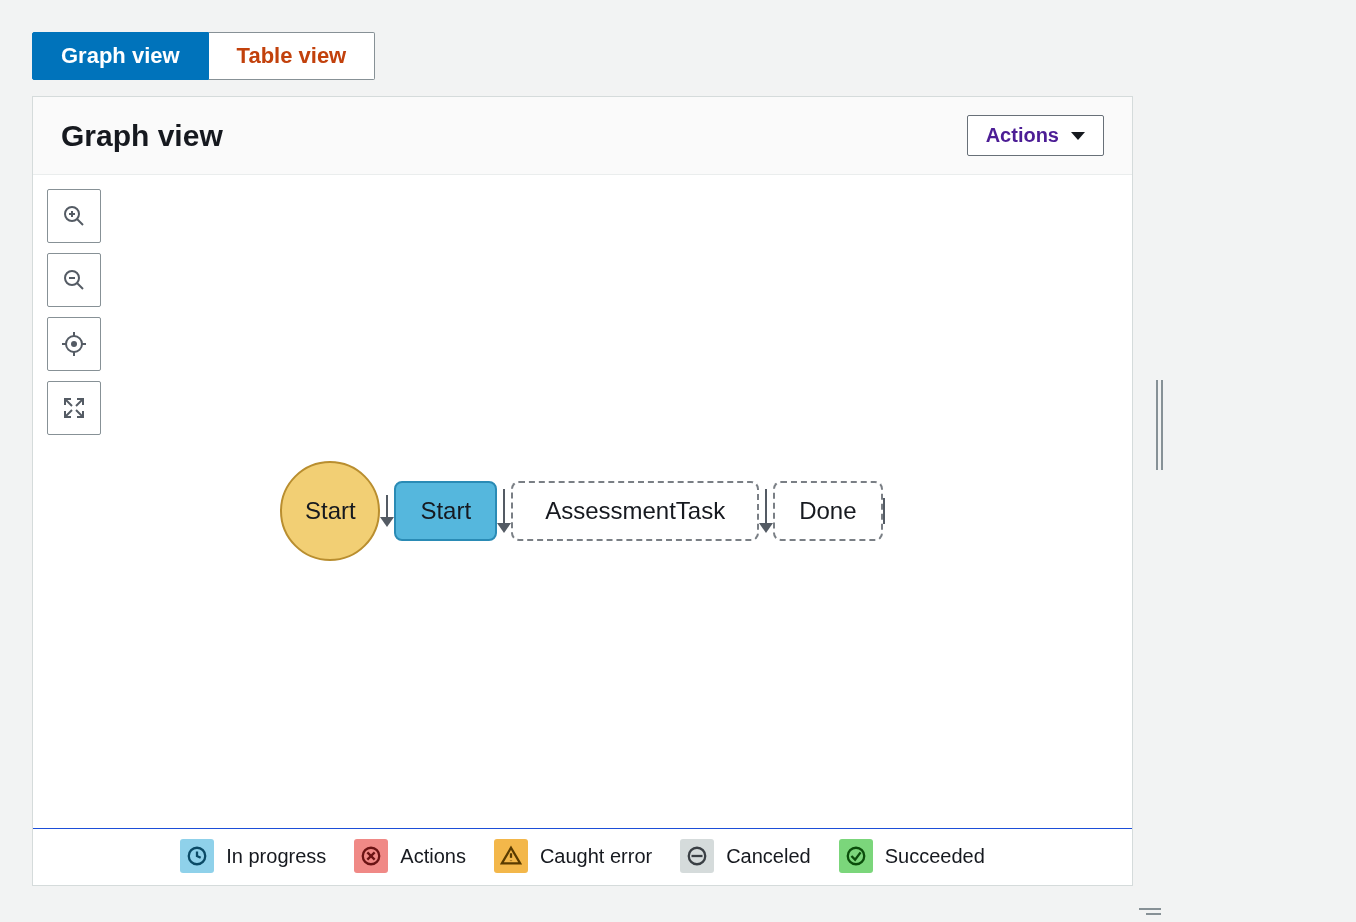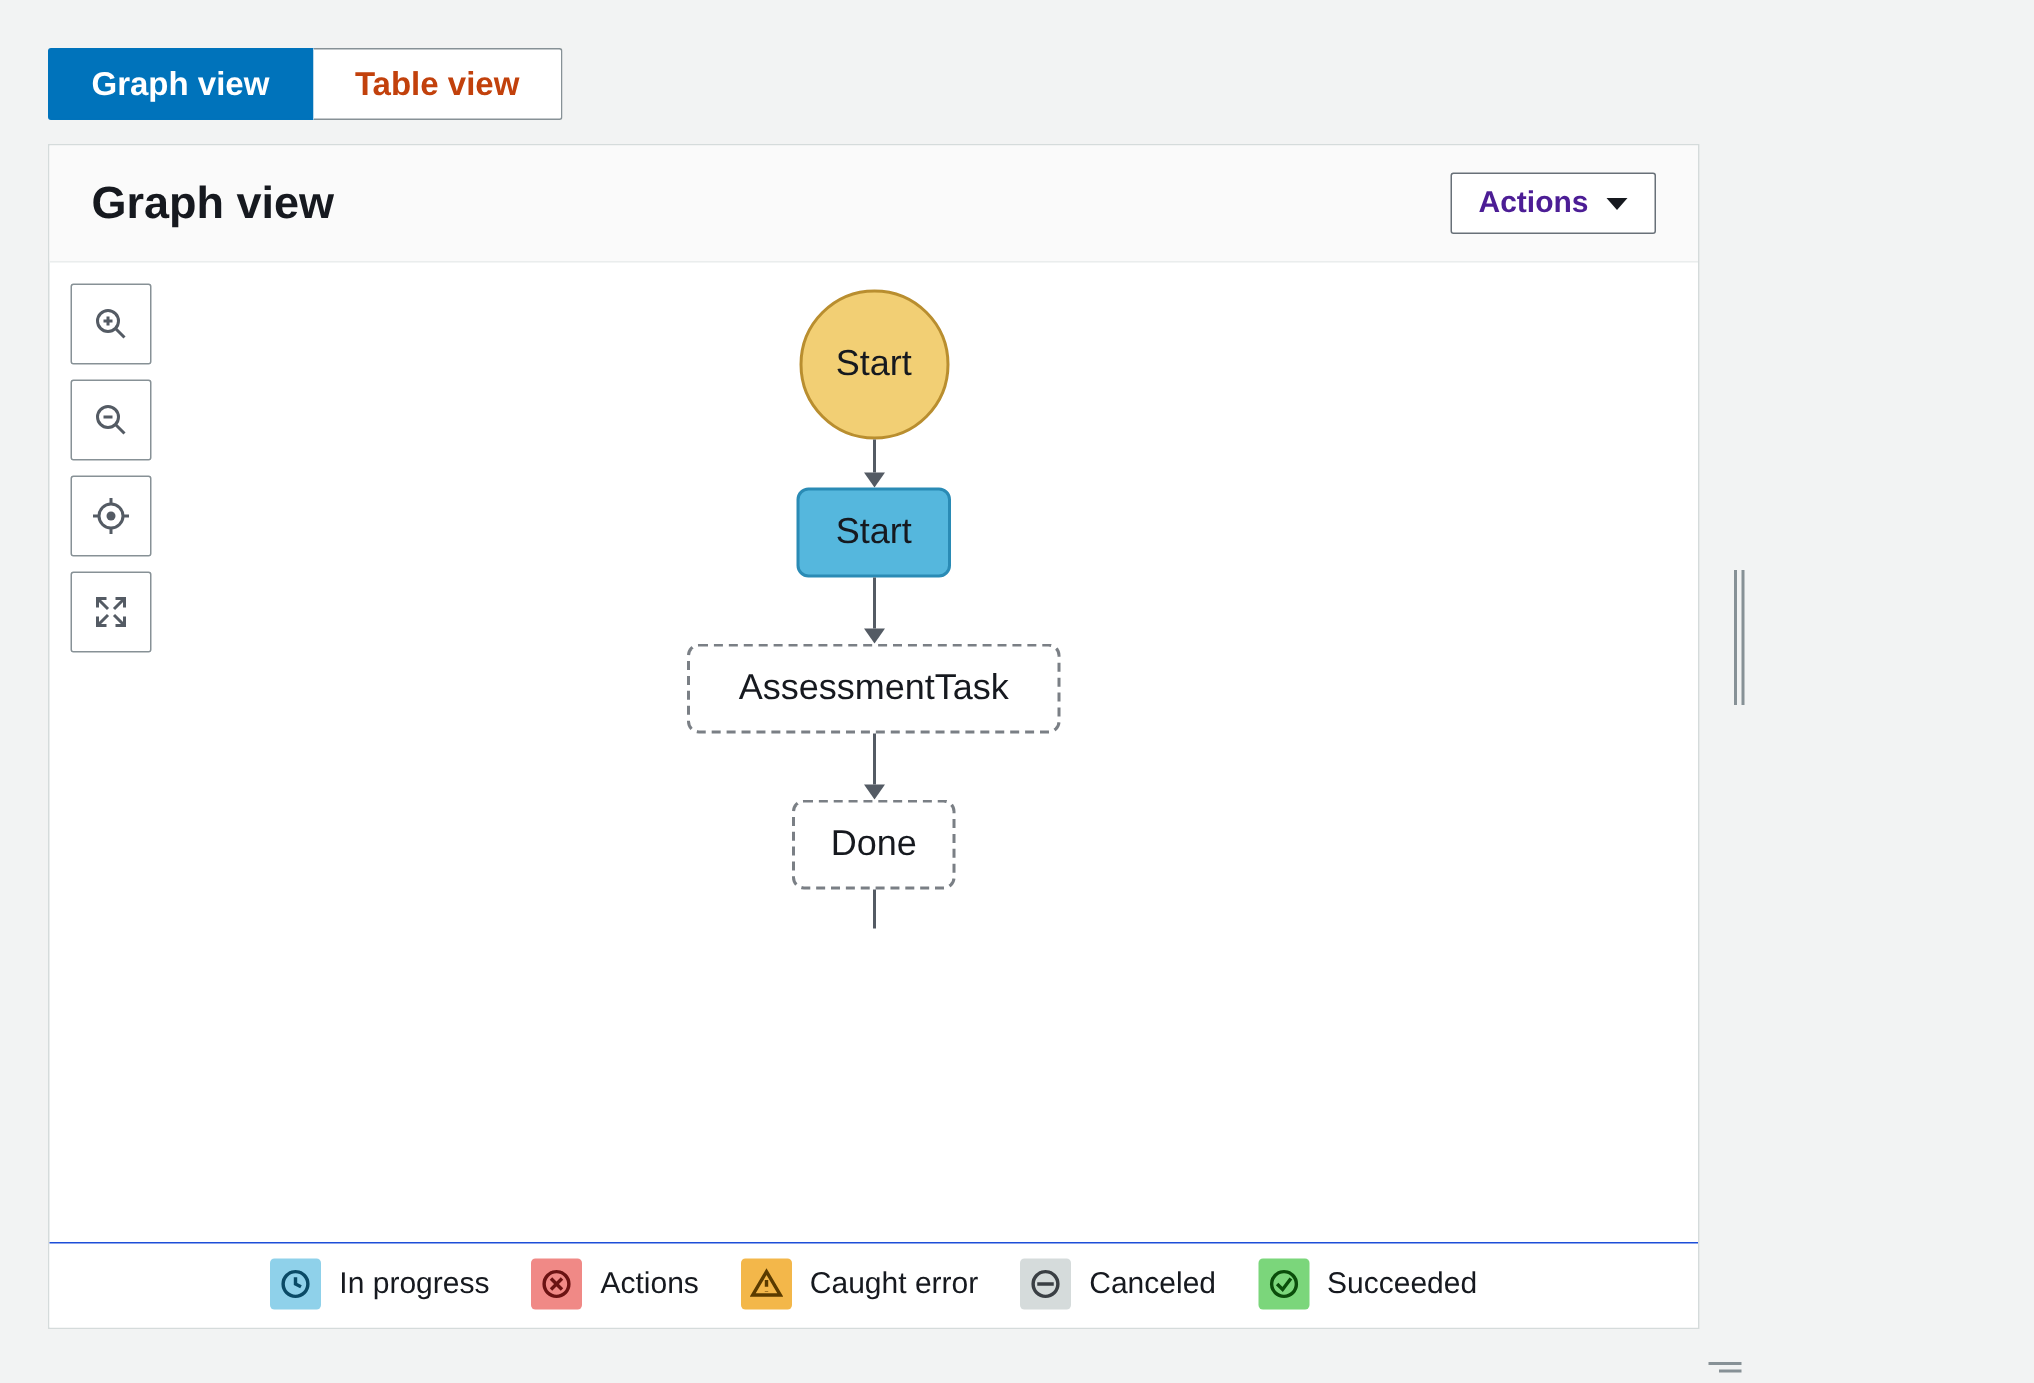--- a/index.html
+++ b/index.html
@@ -85,21 +85,21 @@
   .zoom-btn svg { width: 24px; height: 24px; stroke: #545b64; stroke-width: 2; fill: none; }
 
   
   .graph {
     position: absolute;
     inset: 0;
     display: flex;
     justify-content: center;
     padding-top: 18px;
   }
-  .flow { display: flex; flex-direction: column; align-items: center; }
+  .flow { display: flex; flex-direction: row; align-items: center; }
   .node-circle {
     width: 100px; height: 100px; border-radius: 50%;
     background: #f2cf74;
     border: 2px solid #b98e2f;
     display: flex; align-items: center; justify-content: center;
     font-size: 24px; font-weight: 500;
   }
   .node-circle.end { width: 90px; height: 90px; }
   .node-rect {
     border-radius: 8px;

